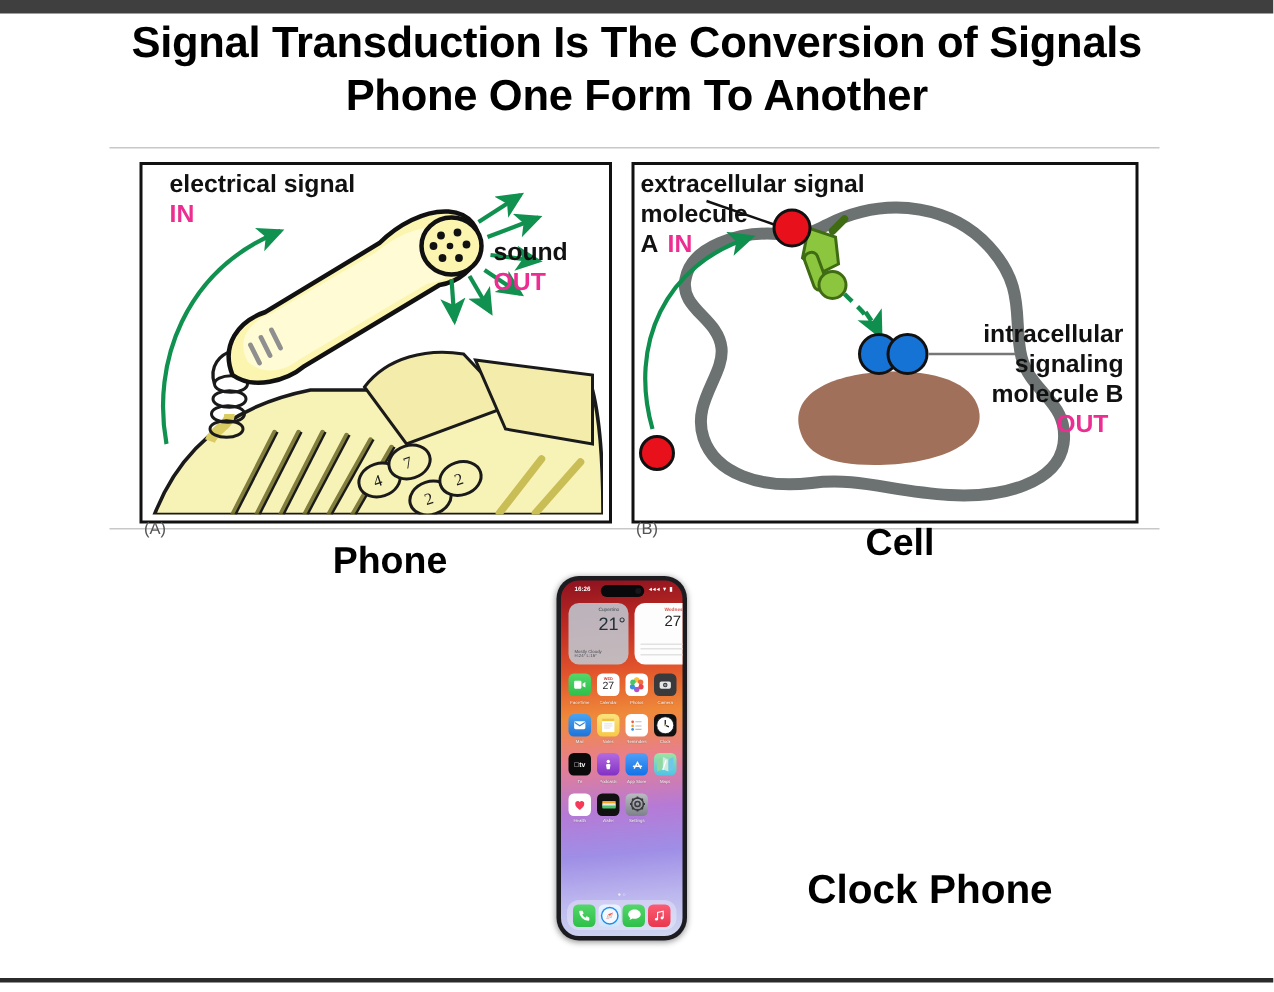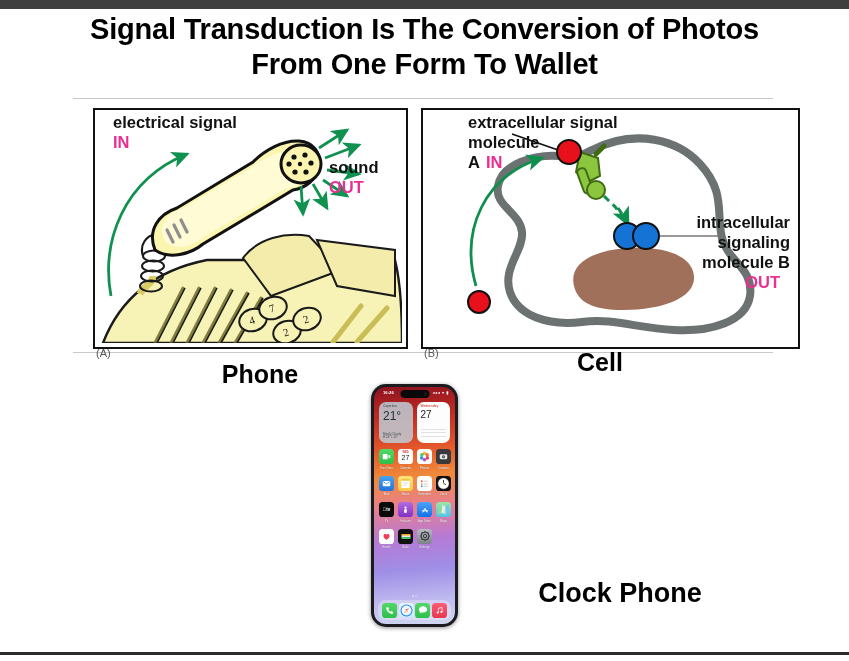--- a/index.html
+++ b/index.html
@@ -17,21 +17,21 @@
     text-align:center;font-size:29px;font-weight:bold;color:#000;
     line-height:1.22;letter-spacing:-0.2px;
   }
 
   .hrule{position:absolute;height:1px;background:#c8c8c8;}
   #rule-top{left:73px;top:98px;width:700px;}
   #rule-bottom{left:73px;top:352px;width:700px;}
 
   .figbox{position:absolute;border:2px solid #111;background:#fff;overflow:hidden;}
   #fig-phone{left:93px;top:108px;width:311px;height:237px;}
-  #fig-cell{left:421px;top:108px;width:334px;height:237px;padding-left:41px;}
+  #fig-cell{left:421px;top:108px;width:334px;height:237px;}
 
   .figlabel{position:absolute;font-size:11px;color:#555;font-weight:normal;}
   #lbl-a{left:96px;top:347px;}
   #lbl-b{left:424px;top:347px;}
 
   .capt{position:absolute;font-size:25px;font-weight:bold;color:#000;text-align:center;}
   #cap-phone{left:175px;top:360px;width:170px;}
   #cap-cell{left:520px;top:348px;width:160px;}
   #cap-cellphone{left:490px;top:578px;width:260px;font-size:27px;}
 
@@ -50,21 +50,21 @@
       #e87f8e 50%,#b57ad6 64%,#9f8ee6 76%,#bcb6ee 88%,#cfd8f0 100%);
   }
   .statusbar{position:absolute;left:0;top:0;width:100%;height:12px;color:#fff;font-size:4.2px;}
   .sb-time{position:absolute;left:9px;top:3px;font-weight:bold;}
   .sb-right{position:absolute;right:6px;top:3px;letter-spacing:.5px;}
   .notch{position:absolute;left:50%;top:2.5px;transform:translateX(-50%);
     width:29px;height:8px;border-radius:5px;background:#09090c;}
   .notch .cam{position:absolute;right:2px;top:2px;width:4px;height:4px;border-radius:50%;background:#16161c;}
 
   .widgets{position:absolute;left:5px;top:15px;right:5px;display:flex;gap:4px;}
-  .widget{border-radius:7px;padding:3px 4px;box-sizing:border-box;height:41px;position:relative;overflow:hidden;}
+  .widget{border-radius:7px;padding:3px 20px;box-sizing:border-box;height:41px;position:relative;overflow:hidden;}
   .w-weather{flex:1;background:rgba(190,205,214,.85);color:#243038;}
   .w-cal{flex:1;background:#fdfdfd;color:#222;}
   .w-sub{font-size:3.2px;opacity:.85;line-height:1.2;}
   .w-sub.red{color:#d0342c;font-weight:bold;}
   .w-temp{font-size:12px;font-weight:300;line-height:1;margin-top:1px;}
   .w-num{font-size:10px;font-weight:400;line-height:1;margin-top:1px;}
   .w-foot{position:absolute;left:4px;bottom:3px;font-size:2.9px;line-height:1.25;opacity:.8;}
   .w-lines{position:absolute;left:4px;right:4px;bottom:6px;}
   .w-lines i{display:block;height:.8px;background:#e2e2e2;margin-top:3px;}
 
@@ -102,22 +102,22 @@
   .i-safari{background:linear-gradient(#eaf4ff,#cfe4fb);}
   .i-messages{background:linear-gradient(#53d769,#2fbf4a);}
   .i-music{background:linear-gradient(#fb5c74,#e8384f);}
 </style>
 </head>
 <body>
 
 <div class="topbar"></div>
 
 <div class="title">
-  <div>Signal Transduction Is The Conversion of Photos</div>
-  <div>From One Form To Wallet</div>
+  <div>Signal Transduction Is The Conversion of Signals</div>
+  <div>Phone One Form To Another</div>
 </div>
 
 <div class="hrule" id="rule-top"></div>
 <div class="hrule" id="rule-bottom"></div>
 
 <div class="figbox" id="fig-phone">
   <svg width="307" height="233" viewBox="0 0 307 233">
     <defs>
       <marker id="ah" markerWidth="7" markerHeight="7" refX="5.4" refY="3" orient="auto">
         <path d="M0,0 L6.4,3 L0,6 L1.6,3 Z" fill="#10914f"></path>

